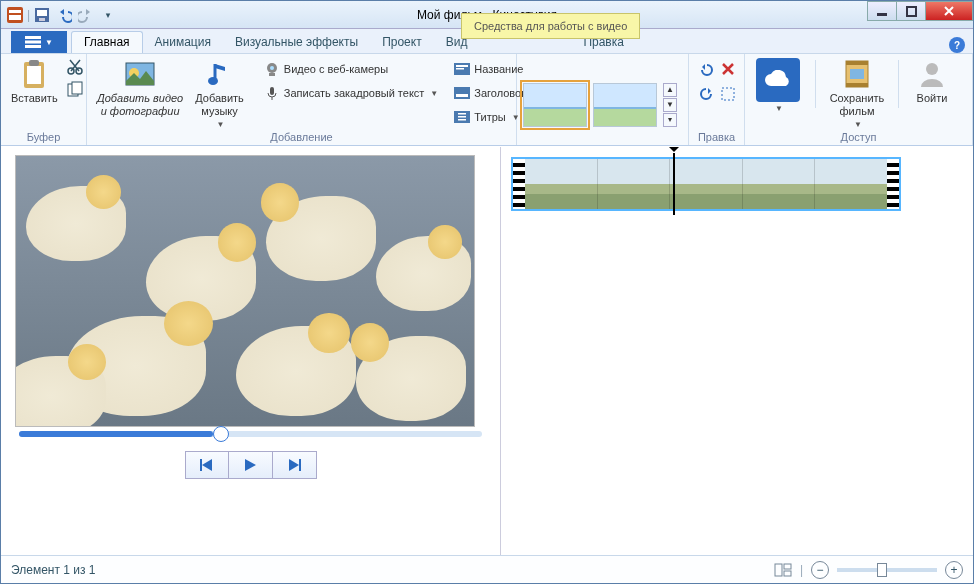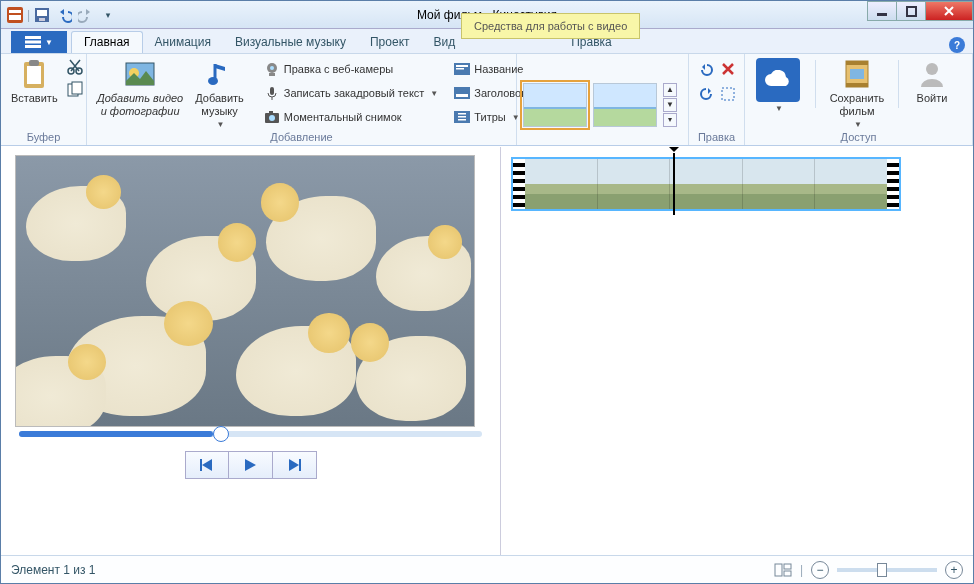--- a/index.html
+++ b/index.html
@@ -130,21 +130,21 @@
 <div class="tabs">
   <div class="filebtn">
     <svg width="16" height="12">
           <rect width="16" height="3" fill="#fff"></rect>
           <rect y="4.5" width="16" height="3" fill="#fff"></rect>
           <rect y="9" width="16" height="3" fill="#fff"></rect>
         </svg>
   </div>
   <div class="tab active">Главная</div>
   <div class="tab">Анимация</div>
-  <div class="tab">Визуальные музыку</div>
+  <div class="tab">Визуальные эффекты</div>
   <div class="tab">Проект</div>
   <div class="tab">Вид</div>
   <div class="tab context">Правка</div>
   <div class="help-icon">?</div>
 </div>
 
 <div class="ribbon">
 
   <div class="group" style="width:86px;">
     <div class="group-body">
@@ -205,42 +205,32 @@
       <div class="sep"></div>
       <div class="col" style="gap:2px; padding-top:2px;">
         <div class="smallrow">
           <span class="sic">
                 <svg width="16" height="16">
                   <circle cx="8" cy="7" r="5" fill="#888"></circle>
                   <circle cx="8" cy="7" r="2" fill="#adf"></circle>
                   <rect x="5" y="12" width="6" height="3" fill="#888"></rect>
                 </svg>
               </span>
-          <span>Правка с веб-камеры</span>
+          <span>Видео с веб-камеры</span>
         </div>
         <div class="smallrow">
           <span class="sic">
                 <svg width="16" height="16">
                   <rect x="6" y="2" width="4" height="8" rx="2" fill="#555"></rect>
                   <path d="M4 8a4 4 0 0 0 8 0" fill="none" stroke="#555"></path>
                   <line x1="8" y1="12" x2="8" y2="15" stroke="#555"></line>
                 </svg>
               </span>
           <span>Записать закадровый текст</span>
               <span class="arrow-down">▼</span>
-        </div>
-        <div class="smallrow">
-          <span class="sic">
-                <svg width="16" height="16">
-                  <rect x="1" y="4" width="14" height="10" rx="1" fill="#555"></rect>
-                  <circle cx="8" cy="9" r="3" fill="#adf"></circle>
-                  <rect x="5" y="2" width="4" height="3" fill="#555"></rect>
-                </svg>
-              </span>
-          <span>Моментальный снимок</span>
         </div>
       </div>
       <div class="sep"></div>
       <div class="col" style="gap:2px; padding-top:2px;">
         <div class="smallrow">
           <span class="sic">
                 <svg width="16" height="12">
                   <rect width="16" height="12" fill="#4a7ab0"></rect>
                   <rect x="2" y="2" width="12" height="2" fill="#fff"></rect>
                   <rect x="2" y="5" width="8" height="1.5" fill="#fff"></rect>

